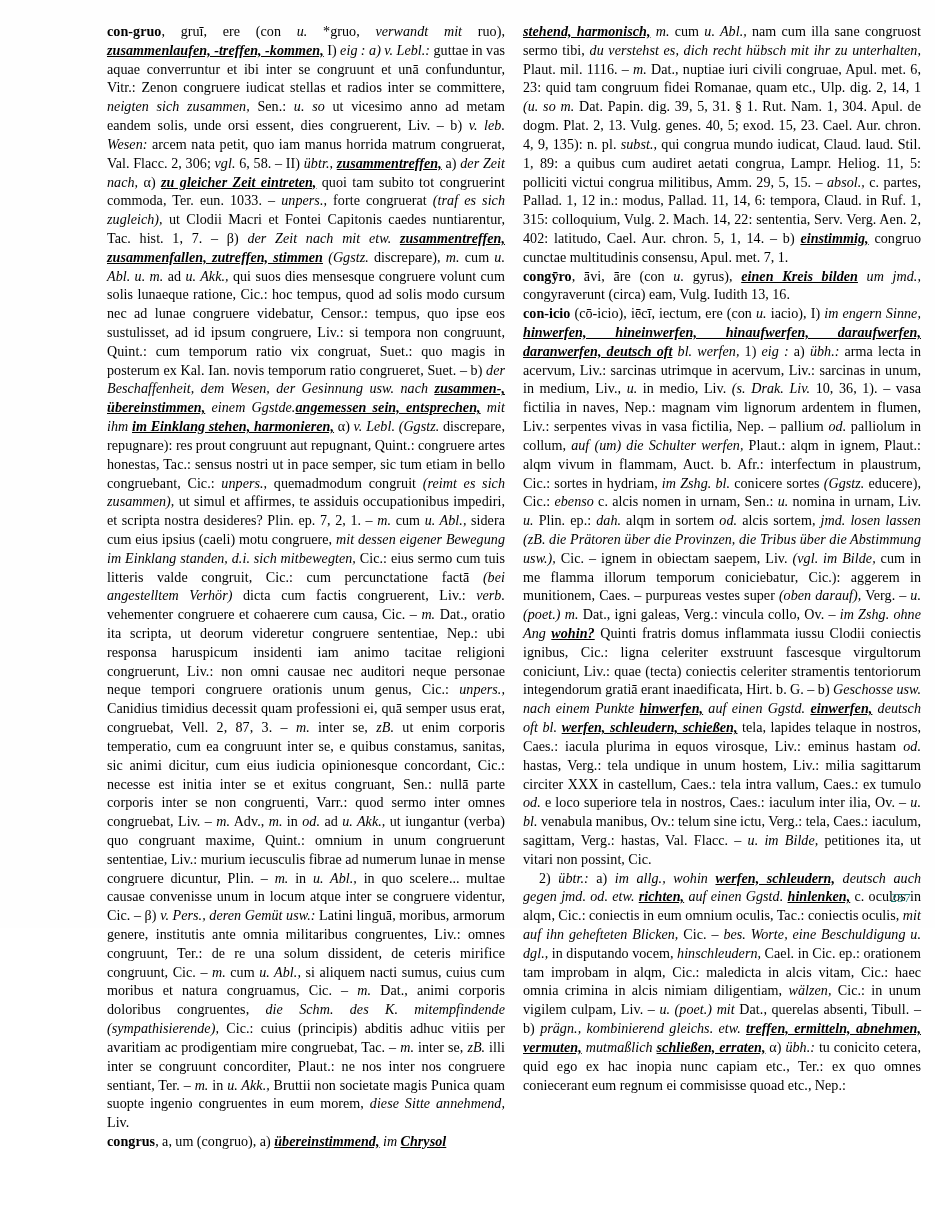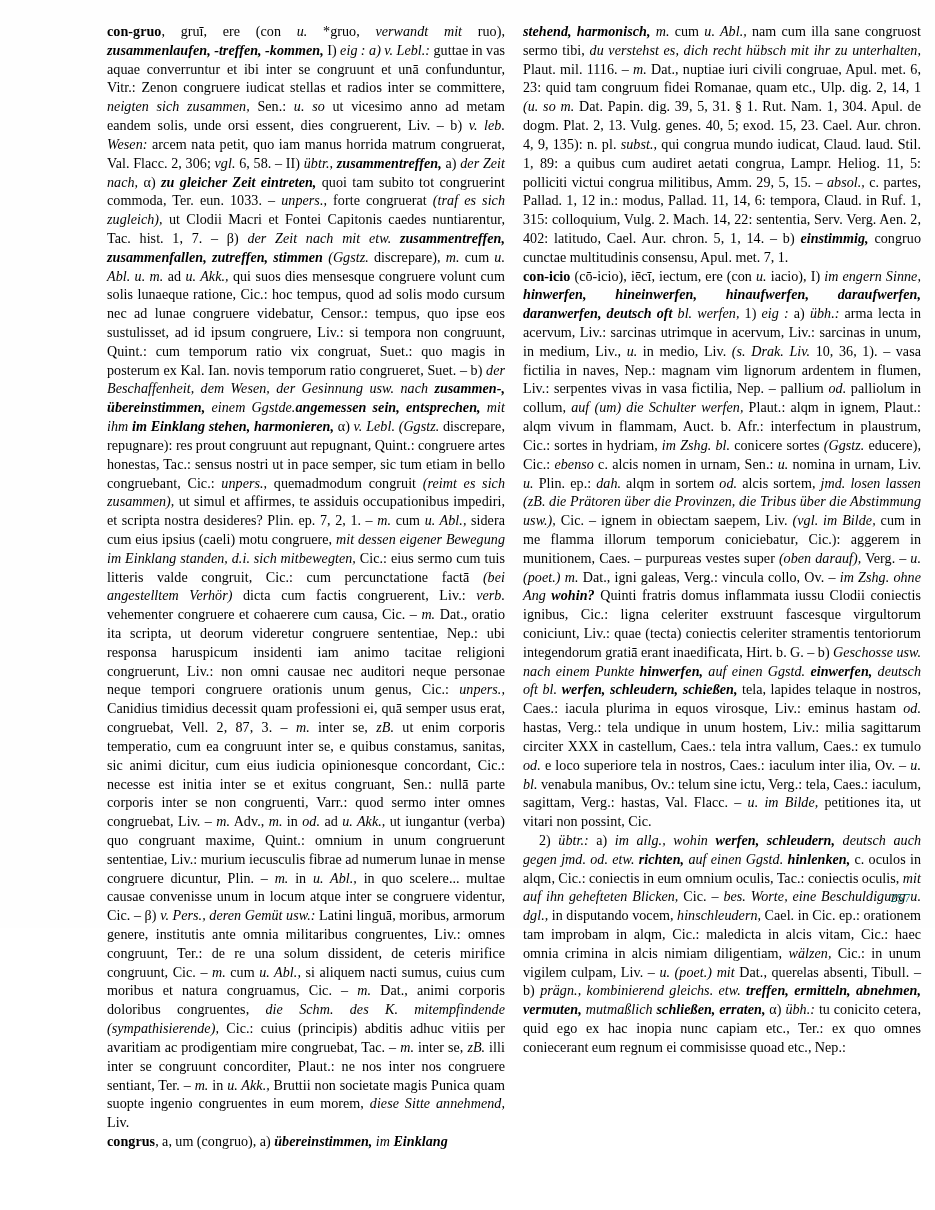--- a/index.html
+++ b/index.html
@@ -49,46 +49,47 @@
     word-spacing: -0.2px;
     letter-spacing: 0.05px;
   }
   .entry + .entry { margin-top: 0; }
 
   .cont { text-indent: 0; }
   .para-indent { text-indent: 16px; }
 
   b, .b   { font-weight: bold; }
   i, .i   { font-style: italic; }
-  .bi     { font-weight: bold; font-style: italic; }
+  .bi     { font-weight: bold; font-style: italic; text-decoration: underline; }
 
   .pagenum {
     position: absolute;
     right: 24px;
     bottom: 22px;
     font-size: 12.5px;
     font-family: Liberation Serif, serif;
     color: #0f766e;
     letter-spacing: 0.6px;
   }
 </style>
 </head>
 <body>
 
 <div class="page">
 
   <div class="columns">
 
     <div class="col col-left">
       <p class="entry"><b>con-gruo</b>, gruī, ere (con <i>u.</i> *gruo, <i>verwandt mit</i> ruo), <span class="bi">zusammenlaufen, -treffen, -kommen,</span> I) <i>eig :</i> <i>a) v. Lebl.:</i> guttae in vas aquae converruntur et ibi inter se congruunt et unā confunduntur, Vitr.: Zenon congruere iudicat stellas et radios inter se committere, <i>neigten sich zusammen,</i> Sen.: <i>u. so</i> ut vicesimo anno ad metam eandem solis, unde orsi essent, dies congruerent, Liv. – b) <i>v. leb. Wesen:</i> arcem nata petit, quo iam manus horrida matrum congruerat, Val. Flacc. 2, 306; <i>vgl.</i> 6, 58. – II) <i>übtr.,</i> <span class="bi">zusammentreffen,</span> a) <i>der Zeit nach,</i> α) <span class="bi">zu gleicher Zeit eintreten,</span> quoi tam subito tot congruerint commoda, Ter. eun. 1033. – <i>unpers.,</i> forte congruerat <i>(traf es sich zugleich),</i> ut Clodii Macri et Fontei Capitonis caedes nuntiarentur, Tac. hist. 1, 7. – β) <i>der Zeit nach mit etw.</i> <span class="bi">zusammentreffen, zusammenfallen, zutreffen, stimmen</span> <i>(Ggstz.</i> discrepare), <i>m.</i> cum <i>u. Abl. u. m.</i> ad <i>u. Akk.,</i> qui suos dies mensesque congruere volunt cum solis lunaeque ratione, Cic.: hoc tempus, quod ad solis modo cursum nec ad lunae congruere videbatur, Censor.: tempus, quo ipse eos sustulisset, ad id ipsum congruere, Liv.: si tempora non congruunt, Quint.: cum temporum ratio vix congruat, Suet.: quo magis in posterum ex Kal. Ian. novis temporum ratio congrueret, Suet. – b) <i>der Beschaffenheit, dem Wesen, der Gesinnung usw. nach</i> <span class="bi">zusammen-, übereinstimmen,</span> <i>einem Ggstde.</i><span class="bi">angemessen sein, entsprechen,</span> <i>mit ihm</i> <span class="bi">im Einklang stehen, harmonieren,</span> α) <i>v. Lebl. (Ggstz.</i> discrepare, repugnare): res prout congruunt aut repugnant, Quint.: congruere artes honestas, Tac.: sensus nostri ut in pace semper, sic tum etiam in bello congruebant, Cic.: <i>unpers.,</i> quemadmodum congruit <i>(reimt es sich zusammen),</i> ut simul et affirmes, te assiduis occupationibus impediri, et scripta nostra desideres? Plin. ep. 7, 2, 1. – <i>m.</i> cum <i>u. Abl.,</i> sidera cum eius ipsius (caeli) motu congruere, <i>mit dessen eigener Bewegung im Einklang standen, d.i. sich mitbewegten,</i> Cic.: eius sermo cum tuis litteris valde congruit, Cic.: cum percunctatione factā <i>(bei angestelltem Verhör)</i> dicta cum factis congruerent, Liv.: <i>verb.</i> vehementer congruere et cohaerere cum causa, Cic. – <i>m.</i> Dat., oratio ita scripta, ut deorum videretur congruere sententiae, Nep.: ubi responsa haruspicum insidenti iam animo tacitae religioni congruerunt, Liv.: non omni causae nec auditori neque personae neque tempori congruere orationis unum genus, Cic.: <i>unpers.,</i> Canidius timidius decessit quam professioni ei, quā semper usus erat, congruebat, Vell. 2, 87, 3. – <i>m.</i> inter se, <i>zB.</i> ut enim corporis temperatio, cum ea congruunt inter se, e quibus constamus, sanitas, sic animi dicitur, cum eius iudicia opinionesque concordant, Cic.: necesse est initia inter se et exitus congruant, Sen.: nullā parte corporis inter se non congruenti, Varr.: quod sermo inter omnes congruebat, Liv. – <i>m.</i> Adv., <i>m.</i> in <i>od.</i> ad <i>u. Akk.,</i> ut iungantur (verba) quo congruant maxime, Quint.: omnium in unum congruerunt sententiae, Liv.: murium iecusculis fibrae ad numerum lunae in mense congruere dicuntur, Plin. – <i>m.</i> in <i>u. Abl.,</i> in quo scelere... multae causae convenisse unum in locum atque inter se congruere videntur, Cic. – β) <i>v. Pers., deren Gemüt usw.:</i> Latini linguā, moribus, armorum genere, institutis ante omnia militaribus congruentes, Liv.: omnes congruunt, Ter.: de re una solum dissident, de ceteris mirifice congruunt, Cic. – <i>m.</i> cum <i>u. Abl.,</i> si aliquem nacti sumus, cuius cum moribus et natura congruamus, Cic. – <i>m.</i> Dat., animi corporis doloribus congruentes, <i>die Schm. des K. mitempfindende (sympathisierende),</i> Cic.: cuius (principis) abditis adhuc vitiis per avaritiam ac prodigentiam mire congruebat, Tac. – <i>m.</i> inter se, <i>zB.</i> illi inter se congruunt concorditer, Plaut.: ne nos inter nos congruere sentiant, Ter. – <i>m.</i> in <i>u. Akk.,</i> Bruttii non societate magis Punica quam suopte ingenio congruentes in eum morem, <i>diese Sitte annehmend,</i> Liv.</p>
-      <p class="entry"><b>congrus</b>, a, um (congruo), a) <span class="bi">übereinstimmen,</span> <i>im</i> <span class="bi">Einklang</span></p>
+      <p class="entry"><b>congrus</b>, a, um (congruo), a) <span class="bi">übereinstimmend,</span> <i>im</i> <span class="bi">Chrysol</span></p>
     </div>
 
     <div class="col col-right">
       <p class="entry cont"><span class="bi">stehend, harmonisch,</span> <i>m.</i> cum <i>u. Abl.,</i> nam cum illa sane congruost sermo tibi, <i>du verstehst es, dich recht hübsch mit ihr zu unterhalten,</i> Plaut. mil. 1116. – <i>m.</i> Dat., nuptiae iuri civili congruae, Apul. met. 6, 23: quid tam congruum fidei Romanae, quam etc., Ulp. dig. 2, 14, 1 <i>(u. so m.</i> Dat. Papin. dig. 39, 5, 31. § 1. Rut. Nam. 1, 304. Apul. de dogm. Plat. 2, 13. Vulg. genes. 40, 5; exod. 15, 23. Cael. Aur. chron. 4, 9, 135): n. pl. <i>subst.,</i> qui congrua mundo iudicat, Claud. laud. Stil. 1, 89: a quibus cum audiret aetati congrua, Lampr. Heliog. 11, 5: polliciti victui congrua militibus, Amm. 29, 5, 15. – <i>absol.,</i> c. partes, Pallad. 1, 12 in.: modus, Pallad. 11, 14, 6: tempora, Claud. in Ruf. 1, 315: colloquium, Vulg. 2. Mach. 14, 22: sententia, Serv. Verg. Aen. 2, 402: latitudo, Cael. Aur. chron. 5, 1, 14. – b) <span class="bi">einstimmig,</span> congruo cunctae multitudinis consensu, Apul. met. 7, 1.</p>
+      <p class="entry"><b>congȳro</b>, āvi, āre (con <i>u.</i> gyrus), <span class="bi">einen Kreis bilden</span> <i>um jmd.,</i> congyraverunt (circa) eam, Vulg. Iudith 13, 16.</p>
       <p class="entry"><b>con-icio</b> (cō-icio), iēcī, iectum, ere (con <i>u.</i> iacio), I) <i>im engern Sinne,</i> <span class="bi">hinwerfen, hineinwerfen, hinaufwerfen, daraufwerfen, daranwerfen, deutsch oft</span> <i>bl. werfen,</i> 1) <i>eig :</i> a) <i>übh.:</i> arma lecta in acervum, Liv.: sarcinas utrimque in acervum, Liv.: sarcinas in unum, in medium, Liv., <i>u.</i> in medio, Liv. <i>(s. Drak. Liv.</i> 10, 36, 1). – vasa fictilia in naves, Nep.: magnam vim lignorum ardentem in flumen, Liv.: serpentes vivas in vasa fictilia, Nep. – pallium <i>od.</i> palliolum in collum, <i>auf (um) die Schulter werfen,</i> Plaut.: alqm in ignem, Plaut.: alqm vivum in flammam, Auct. b. Afr.: interfectum in plaustrum, Cic.: sortes in hydriam, <i>im Zshg. bl.</i> conicere sortes <i>(Ggstz.</i> educere), Cic.: <i>ebenso</i> c. alcis nomen in urnam, Sen.: <i>u.</i> nomina in urnam, Liv. <i>u.</i> Plin. ep.: <i>dah.</i> alqm in sortem <i>od.</i> alcis sortem, <i>jmd. losen lassen (zB. die Prätoren über die Provinzen, die Tribus über die Abstimmung usw.),</i> Cic. – ignem in obiectam saepem, Liv. <i>(vgl. im Bilde,</i> cum in me flamma illorum temporum coniciebatur, Cic.): aggerem in munitionem, Caes. – purpureas vestes super <i>(oben darauf),</i> Verg. – <i>u. (poet.) m.</i> Dat., igni galeas, Verg.: vincula collo, Ov. – <i>im Zshg. ohne Ang</i> <span class="bi">wohin?</span> Quinti fratris domus inflammata iussu Clodii coniectis ignibus, Cic.: ligna celeriter exstruunt fascesque virgultorum coniciunt, Liv.: quae (tecta) coniectis celeriter stramentis tentoriorum integendorum gratiā erant inaedificata, Hirt. b. G. – b) <i>Geschosse usw. nach einem Punkte</i> <span class="bi">hinwerfen,</span> <i>auf einen Ggstd.</i> <span class="bi">einwerfen,</span> <i>deutsch oft bl.</i> <span class="bi">werfen, schleudern, schießen,</span> tela, lapides telaque in nostros, Caes.: iacula plurima in equos virosque, Liv.: eminus hastam <i>od.</i> hastas, Verg.: tela undique in unum hostem, Liv.: milia sagittarum circiter XXX in castellum, Caes.: tela intra vallum, Caes.: ex tumulo <i>od.</i> e loco superiore tela in nostros, Caes.: iaculum inter ilia, Ov. – <i>u. bl.</i> venabula manibus, Ov.: telum sine ictu, Verg.: tela, Caes.: iaculum, sagittam, Verg.: hastas, Val. Flacc. – <i>u. im Bilde,</i> petitiones ita, ut vitari non possint, Cic.</p>
       <p class="entry para-indent">2) <i>übtr.:</i> a) <i>im allg., wohin</i> <span class="bi">werfen, schleudern,</span> <i>deutsch auch gegen jmd. od. etw.</i> <span class="bi">richten,</span> <i>auf einen Ggstd.</i> <span class="bi">hinlenken,</span> c. oculos in alqm, Cic.: coniectis in eum omnium oculis, Tac.: coniectis oculis, <i>mit auf ihn gehefteten Blicken,</i> Cic. – <i>bes. Worte, eine Beschuldigung u. dgl.,</i> in disputando vocem, <i>hinschleudern,</i> Cael. in Cic. ep.: orationem tam improbam in alqm, Cic.: maledicta in alcis vitam, Cic.: haec omnia crimina in alcis nimiam diligentiam, <i>wälzen,</i> Cic.: in unum vigilem culpam, Liv. – <i>u. (poet.) mit</i> Dat., querelas absenti, Tibull. – b) <i>prägn., kombinierend gleichs. etw.</i> <span class="bi">treffen, ermitteln, abnehmen, vermuten,</span> <i>mutmaßlich</i> <span class="bi">schließen, erraten,</span> α) <i>übh.:</i> tu conicito cetera, quid ego ex hac inopia nunc capiam etc., Ter.: ex quo omnes coniecerant eum regnum ei commisisse quoad etc., Nep.:</p>
     </div>
 
   </div>
 
   <div class="pagenum">257</div>
 
 </div>
 

